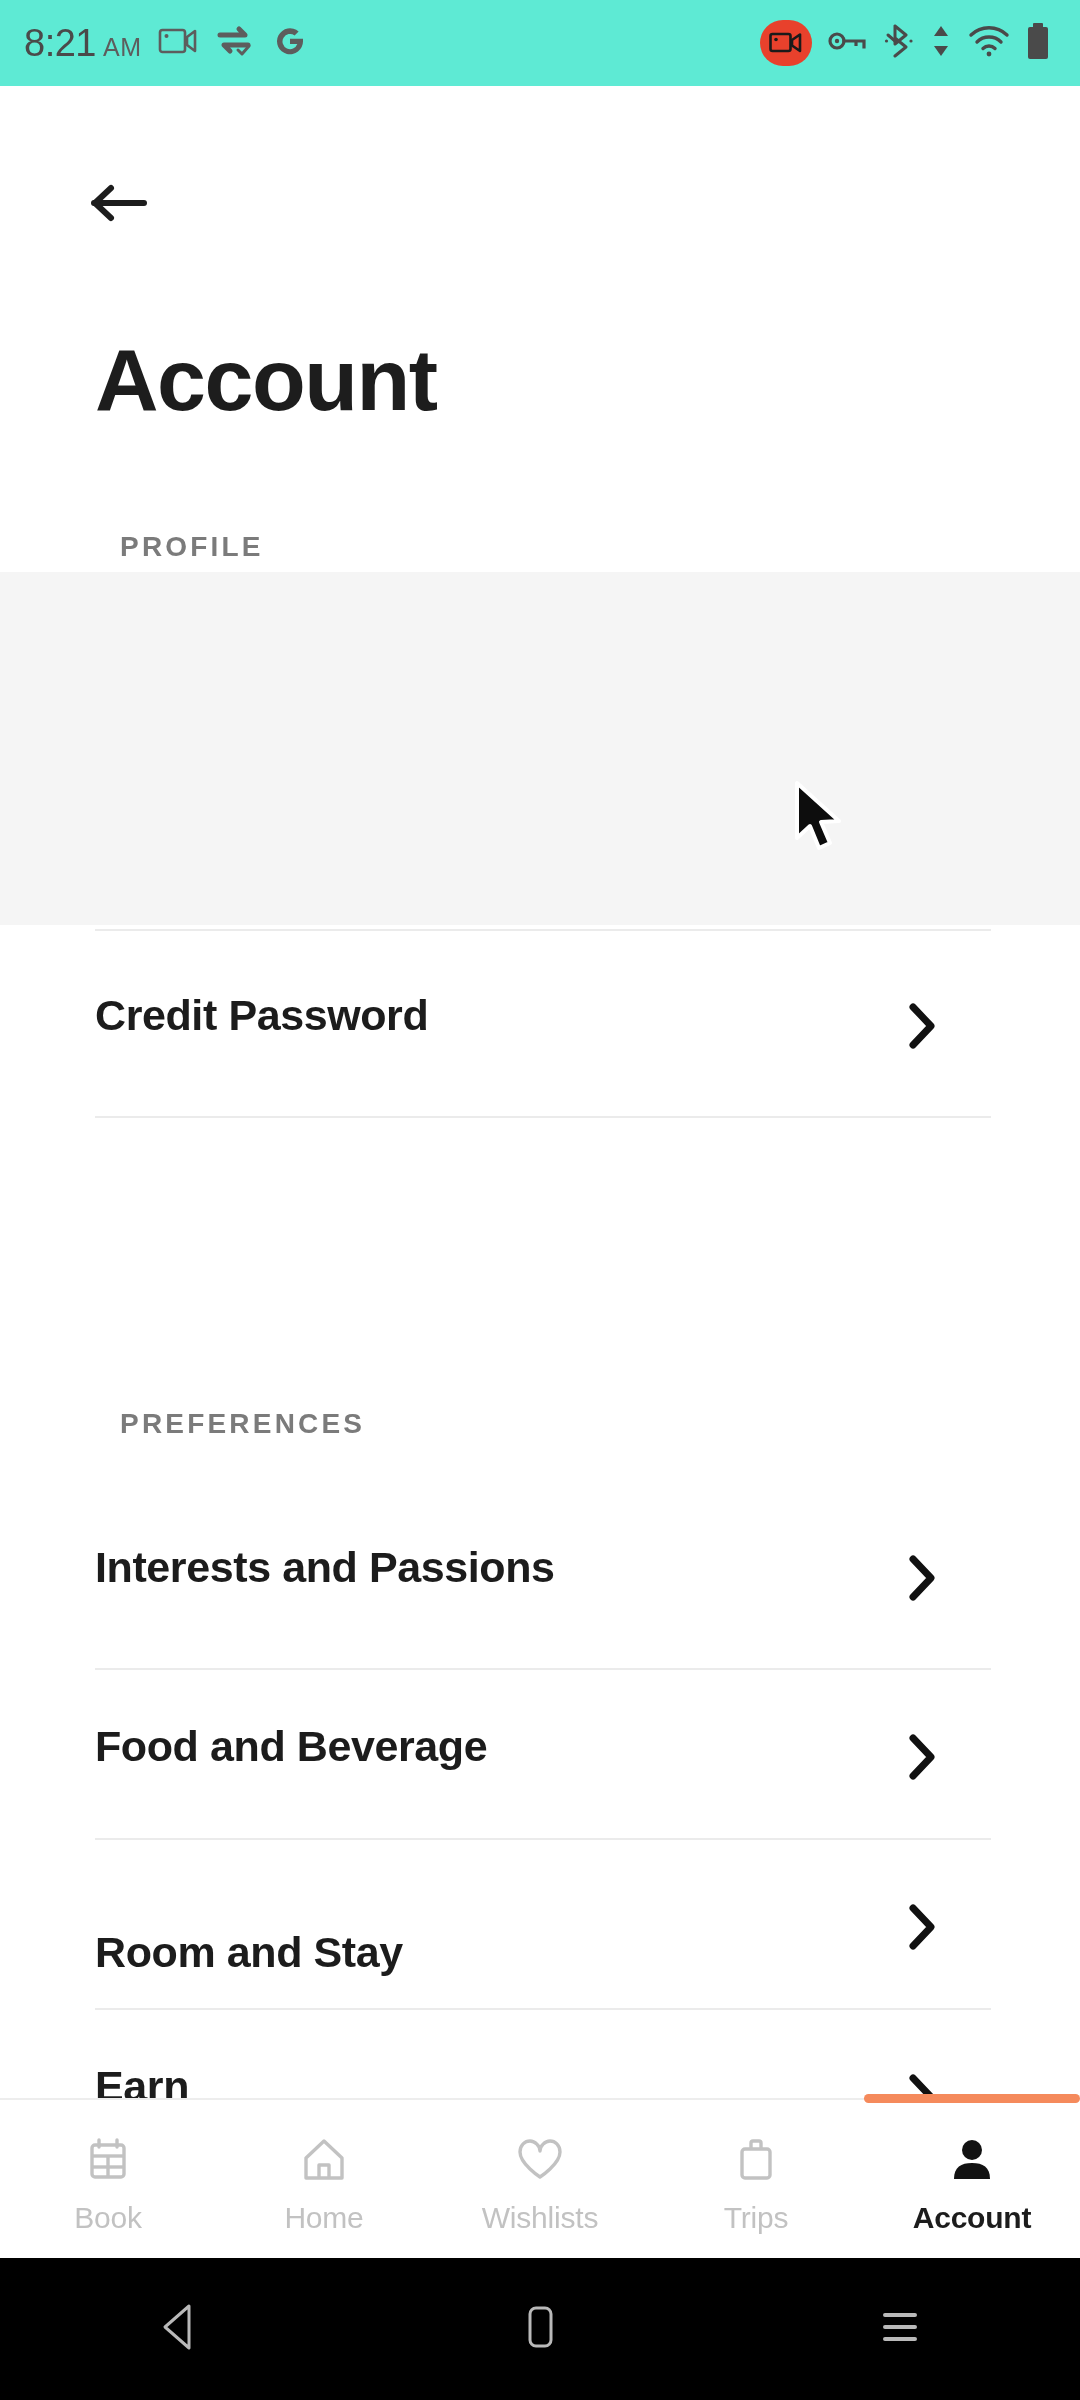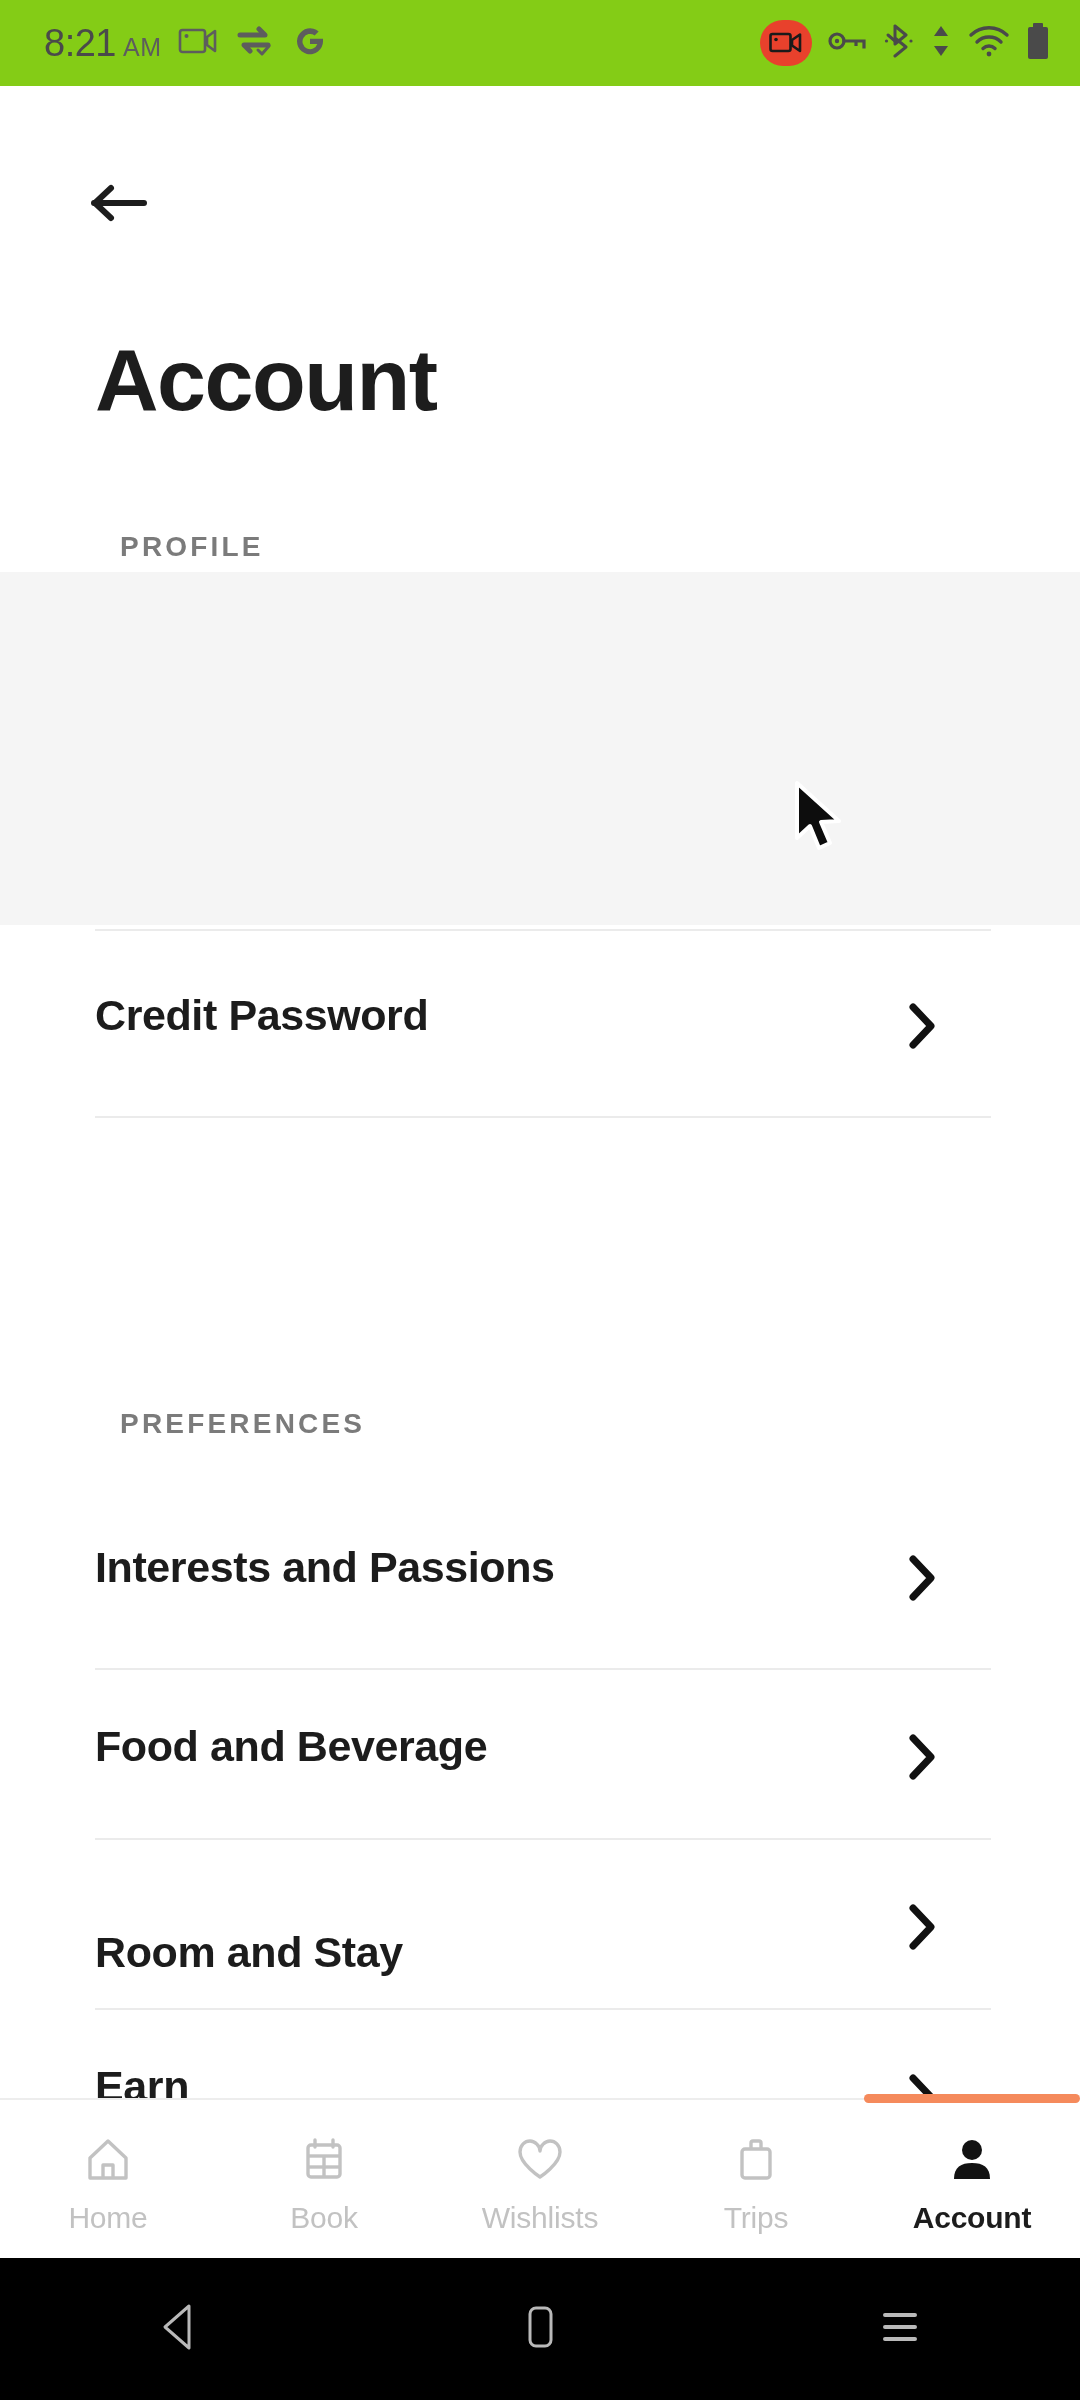--- a/index.html
+++ b/index.html
@@ -8,22 +8,22 @@
     background:#ffffff;
     font-family:"Liberation Sans", sans-serif;
     -webkit-font-smoothing:antialiased;
     overflow:hidden;
   }
   #screen { position:relative; width:1080px; height:2400px; background:#fff; overflow:hidden; }
 
   
   .statusbar {
     position:absolute; left:0; top:0; width:1080px; height:86px;
-    background:#84cc16; display:flex; align-items:center;
-    justify-content:space-between; padding:0 30px 0 44px;
+    background:#5eead4; display:flex; align-items:center;
+    justify-content:space-between; padding:0 30px 0 24px;
   }
   .sb-left { display:flex; align-items:center; gap:17px; }
   .sb-time {
     font-size:38px; color:#4a4a4a; font-weight:400; letter-spacing:-0.5px;
     display:flex; align-items:baseline; gap:7px;
   }
   .sb-ampm { font-size:25px; color:#5d5d5d; letter-spacing:0.5px; }
   .sb-right { display:flex; align-items:center; gap:16px; }
   .sb-ico { display:block; }
   .rec-badge {
@@ -262,42 +262,42 @@
     <svg width="62" height="76" viewBox="0 0 62 76">
       <path d="M4 3 L4 58 L17 46 L26 68 L37 63 L28 42 L46 41 Z" fill="#0d0d0d" stroke="#ffffff" stroke-width="4" stroke-linejoin="round"></path>
     </svg>
   </div>
 
   <div class="tabbar">
 
     <div class="tab">
       <span class="tab-icon">
         <svg width="50" height="50" viewBox="0 0 50 50">
-          <path d="M7 24 L25 7 L43 24 L43 44 L7 44 Z" fill="none" stroke="#c2c2c2" stroke-width="3.4" stroke-linejoin="round"></path>
-          <path d="M20 44 L20 31 L30 31 L30 44" fill="none" stroke="#c2c2c2" stroke-width="3.4" stroke-linejoin="round"></path>
-        </svg>
-      </span>
-      <span class="tab-label">Home</span>
-    </div>
-
-    <div class="tab">
-      <span class="tab-icon">
-        <svg width="50" height="50" viewBox="0 0 50 50">
           <rect x="9" y="11" width="32" height="32" rx="3" fill="none" stroke="#c2c2c2" stroke-width="3.4"></rect>
           <path d="M9 22 H41" stroke="#c2c2c2" stroke-width="3.4"></path>
           <path d="M9 33 H41" stroke="#c2c2c2" stroke-width="3.4"></path>
           <path d="M25 22 V43" stroke="#c2c2c2" stroke-width="3.4"></path>
           <path d="M16 6 V13 M34 6 V13" stroke="#c2c2c2" stroke-width="3.4" stroke-linecap="round"></path>
         </svg>
       </span>
       <span class="tab-label">Book</span>
     </div>
 
     <div class="tab">
       <span class="tab-icon">
+        <svg width="50" height="50" viewBox="0 0 50 50">
+          <path d="M7 24 L25 7 L43 24 L43 44 L7 44 Z" fill="none" stroke="#c2c2c2" stroke-width="3.4" stroke-linejoin="round"></path>
+          <path d="M20 44 L20 31 L30 31 L30 44" fill="none" stroke="#c2c2c2" stroke-width="3.4" stroke-linejoin="round"></path>
+        </svg>
+      </span>
+      <span class="tab-label">Home</span>
+    </div>
+
+    <div class="tab">
+      <span class="tab-icon">
         <svg width="52" height="50" viewBox="0 0 52 50">
           <path d="M26 43 C26 43 6 30 6 18 C6 11 11 7 16 7 C21 7 26 12 26 17 C26 12 31 7 36 7 C41 7 46 11 46 18 C46 30 26 43 26 43 Z" fill="none" stroke="#c2c2c2" stroke-width="3.4" stroke-linejoin="round"></path>
         </svg>
       </span>
       <span class="tab-label">Wishlists</span>
     </div>
 
     <div class="tab">
       <span class="tab-icon">
         <svg width="50" height="50" viewBox="0 0 50 50">

